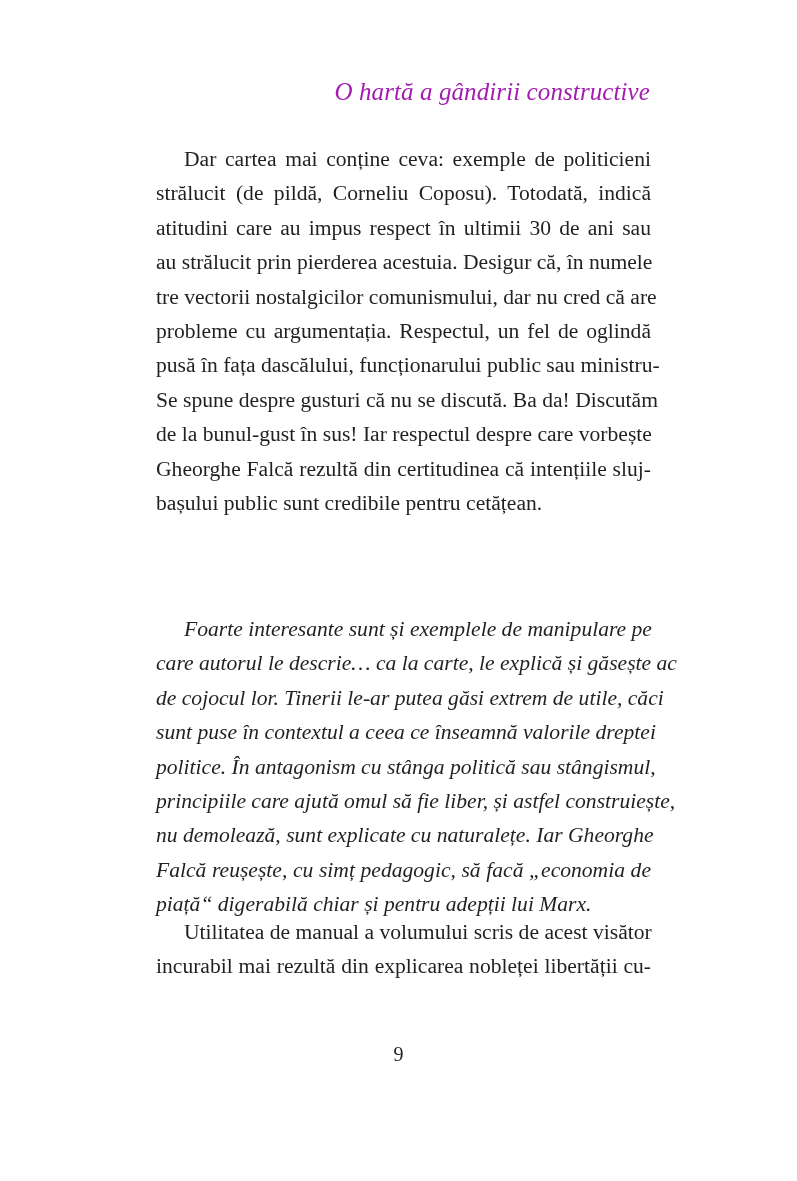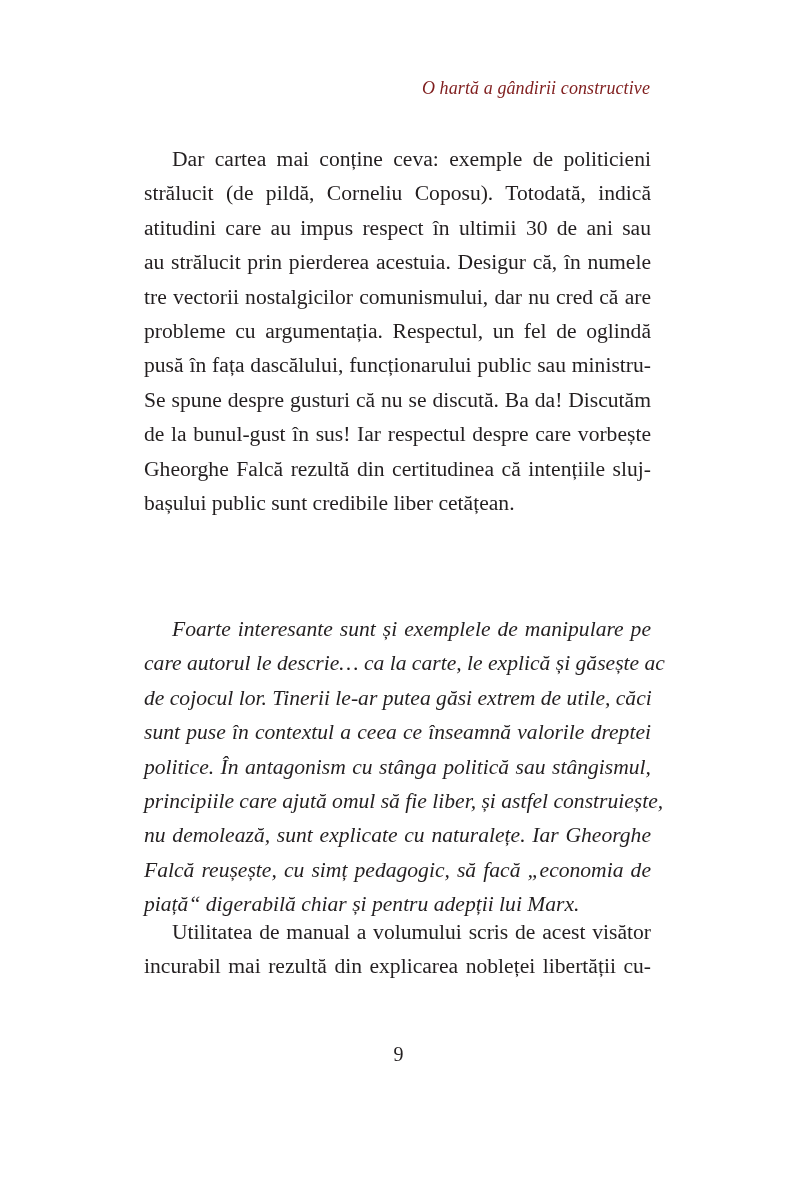--- a/index.html
+++ b/index.html
@@ -13,38 +13,39 @@
       position: relative;
       overflow: hidden;
       font-family: "Liberation Serif", "DejaVu Serif", serif;
       color: #231f20;
     }
     .running-header {
       position: absolute;
       top: 78px;
       right: 147px;
       font-style: italic;
-      font-size: 18px;
-      color: #7f1d1d;
+      font-size: 25px;
+      color: #a21caf;
       letter-spacing: 0.1px;
       text-align: right;
     }
     .text-block {
       position: absolute;
       left: 144px;
       width: 507px;
       font-size: 21.6px;
       line-height: 34.4px;
     }
     .para-line {
       display: block;
       text-align: justify;
       text-align-last: justify;
       white-space: nowrap;
       height: 34.4px;
+      margin-left: 12px;
     }
     .para-line.indent {
       padding-left: 28px;
     }
     .para-line.last {
       text-align-last: left;
     }
     .p1 { top: 142px; }
     .p2 { top: 612px; font-style: italic; }
     .p3 { top: 915px; }
@@ -67,21 +68,21 @@
   <span class="para-line indent">Dar cartea mai conține ceva: exemple de politicieni</span>
   <span class="para-line">strălucit (de pildă, Corneliu Coposu). Totodată, indică</span>
   <span class="para-line">atitudini care au impus respect în ultimii 30 de ani sau</span>
   <span class="para-line">au strălucit prin pierderea acestuia. Desigur că, în numele</span>
   <span class="para-line">tre vectorii nostalgicilor comunismului, dar nu cred că are</span>
   <span class="para-line">probleme cu argumentația. Respectul, un fel de oglindă</span>
   <span class="para-line">pusă în fața dascălului, funcționarului public sau ministru-</span>
   <span class="para-line">Se spune despre gusturi că nu se discută. Ba da! Discutăm</span>
   <span class="para-line">de la bunul-gust în sus! Iar respectul despre care vorbește</span>
   <span class="para-line">Gheorghe Falcă rezultă din certitudinea că intențiile sluj-</span>
-  <span class="para-line last">bașului public sunt credibile liber cetățean.</span>
+  <span class="para-line last">bașului public sunt credibile pentru cetățean.</span>
 </div>
 
 <div class="text-block p2">
   <span class="para-line indent">Foarte interesante sunt și exemplele de manipulare pe</span>
   <span class="para-line">care autorul le descrie… ca la carte, le explică și găsește ac</span>
   <span class="para-line">de cojocul lor. Tinerii le-ar putea găsi extrem de utile, căci</span>
   <span class="para-line">sunt puse în contextul a ceea ce înseamnă valorile dreptei</span>
   <span class="para-line">politice. În antagonism cu stânga politică sau stângismul,</span>
   <span class="para-line">principiile care ajută omul să fie liber, și astfel construiește,</span>
   <span class="para-line">nu demolează, sunt explicate cu naturalețe. Iar Gheorghe</span>

